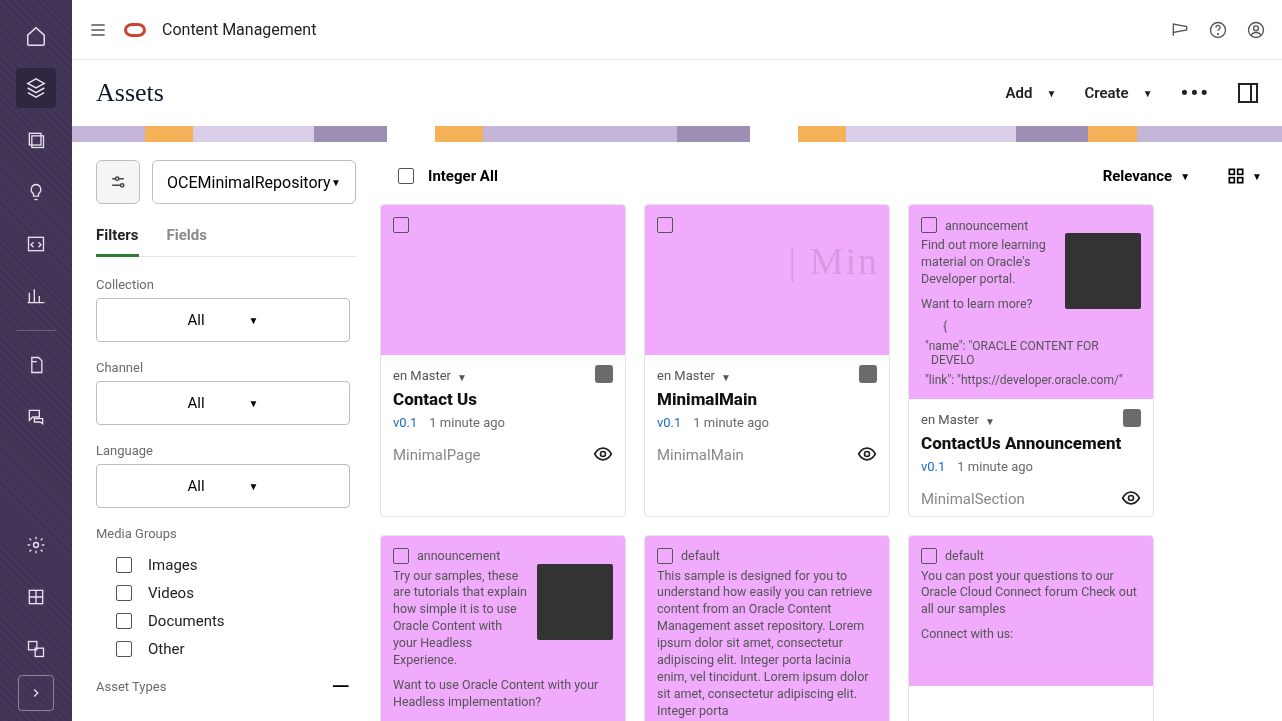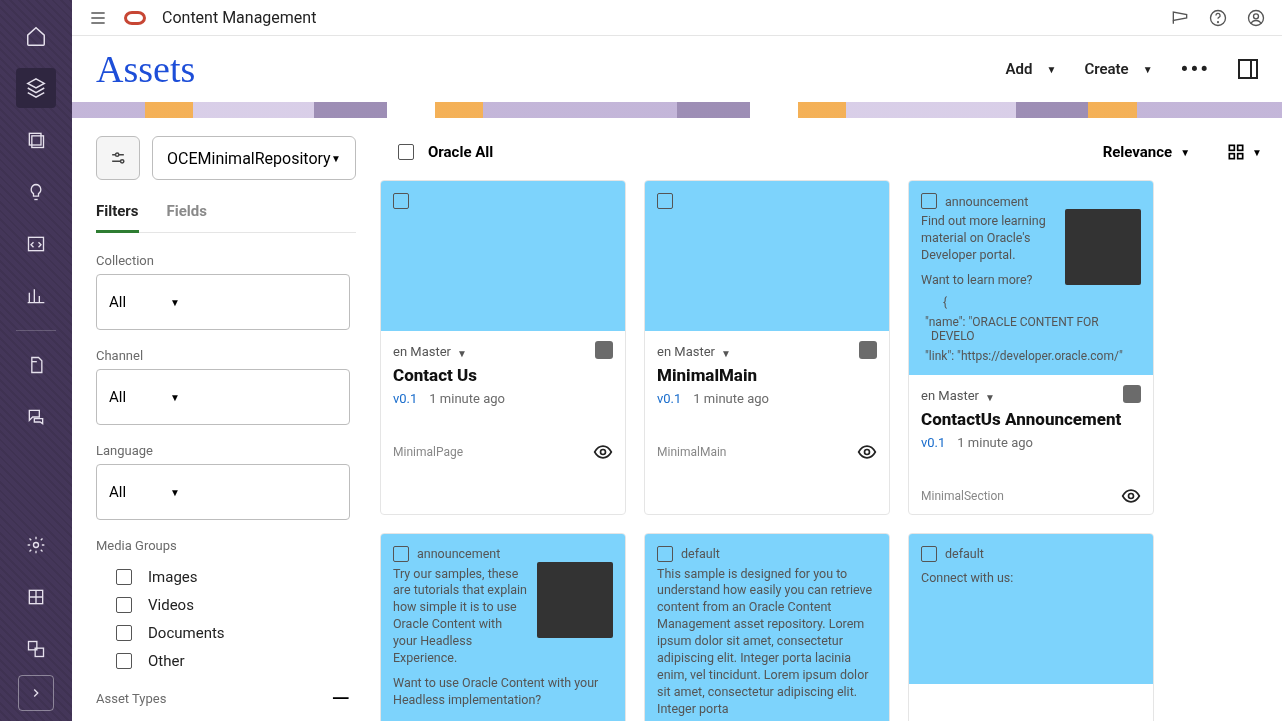--- a/index.html
+++ b/index.html
@@ -11,30 +11,30 @@
 .rail-item { width: 40px; height: 40px; display: flex; align-items: center; justify-content: center; margin: 6px 0; border-radius: 4px; cursor: pointer; color: #e6e1ed; position: relative; z-index: 1; }
 .rail-item.active { background: #2f2640; }
 .rail-sep { width: 40px; height: 1px; background: rgba(255,255,255,0.2); margin: 8px 0; position: relative; z-index: 1; }
 .rail-bottom { margin-top: auto; margin-bottom: 10px; display: flex; flex-direction: column; align-items: center; position: relative; z-index:1;}
 .rail-expand { width: 36px; height: 36px; border: 1px solid rgba(255,255,255,0.4); border-radius: 4px; display:flex;align-items:center;justify-content:center;color:#e6e1ed;cursor:pointer; }
 
 
 .main { flex: 1; display: flex; flex-direction: column; min-width: 0; }
 
 
-.topbar { height: 36px; border-bottom: 1px solid #e5e5e5; display: flex; align-items: center; padding: 0 16px; gap: 16px; }
+.topbar { height: 60px; border-bottom: 1px solid #e5e5e5; display: flex; align-items: center; padding: 0 16px; gap: 16px; }
 .hamburger { cursor: pointer; color: #555; }
 .logo { width: 22px; height: 14px; border: 3px solid #c74634; border-radius: 8px / 7px; }
 .app-title { font-size: 16px; color: #222; }
 .topbar-right { margin-left: auto; display: flex; gap: 18px; color: #555; }
 .topbar-right > * { cursor: pointer; }
 
 
 .page-header { height: 66px; display: flex; align-items: center; padding: 0 24px; }
-.page-title { font-family: Georgia, serif; font-size: 38px; color: #1d4ed8; }
+.page-title { font-family: Georgia, serif; font-size: 26px; color: #0f172a; }
 .header-actions { margin-left: auto; display: flex; align-items: center; gap: 28px; color: #222; }
 .header-btn { display: flex; align-items: center; gap: 14px; font-size: 15px; font-weight: 600; cursor: pointer; }
 .panel-toggle { width: 20px; height: 20px; border: 2px solid #222; position: relative; cursor:pointer; }
 .panel-toggle::after { content:''; position:absolute; right:4px; top:0; bottom:0; width:2px; background:#222; }
 
 
 .decor { height: 16px; background: linear-gradient(90deg,#b9a9d2 0 6%, #f2a33a 6% 10%, #d2c6e4 10% 20%, #8c7aa8 20% 26%, #fff 26% 30%, #f2a33a 30% 34%, #b9a9d2 34% 50%, #8c7aa8 50% 56%, #fff 56% 60%, #f2a33a 60% 64%, #d2c6e4 64% 78%, #8c7aa8 78% 84%, #f2a33a 84% 88%, #b9a9d2 88% 100%); opacity:0.85; }
 
 
 .content { flex: 1; display: flex; min-height: 0; }
@@ -54,50 +54,50 @@
 
 .ftabs { display:flex; gap:28px; margin-top:22px; border-bottom:1px solid #e5e5e5; }
 .ftab { padding-bottom:10px; font-size:15px; font-weight:700; color:#8a8a8a; cursor:pointer; }
 .ftab.active { color:#222; border-bottom:3px solid #2e7d32; margin-bottom:-1px; }
 
 
 .filters-body { flex:1; margin-top:18px; overflow:hidden; position:relative; }
 .filters-scroll { position:absolute; inset:0; overflow-y:auto; padding-right:6px; }
 .filters-scroll::-webkit-scrollbar{width:6px;} .filters-scroll::-webkit-scrollbar-thumb{background:#d0d0d0;border-radius:3px;}
 .fsection-label { font-size:13px; color:#6b6b6b; margin-bottom:6px; margin-top:2px; }
-.fselect { width:100%; height:56px; border:1px solid #bdbdbd; border-radius:4px; display:flex; align-items:center; justify-content:flex-start; padding:0 12px; font-size:15px; background:#fff; cursor:pointer; margin-bottom:18px;gap:44px; }
+.fselect { width:100%; height:44px; border:1px solid #bdbdbd; border-radius:4px; display:flex; align-items:center; justify-content:center; padding:0 12px; font-size:15px; background:#fff; cursor:pointer; margin-bottom:18px;gap:44px; }
 .group-title { font-size:13px; color:#6b6b6b; margin:6px 0 10px; }
 .chk-row { display:flex; align-items:center; gap:16px; padding:5px 0 5px 20px; font-size:15px; color:#222; cursor:pointer; }
 .chk { width:16px;height:16px;border:1.5px solid #555;border-radius:2px;flex-shrink:0; }
 .asset-types-head { display:flex;align-items:center;justify-content:space-between;margin-top:16px;}
 .minus { font-size:24px; line-height:10px; }
 
 
 .results-head { display:flex; align-items:center; gap:14px; margin-top:6px; padding-left:18px; }
 .sel-chk { width:16px;height:16px;border:1.5px solid #555;border-radius:2px;cursor:pointer; }
 .selall { font-size:15px; font-weight:700; }
 .sort { margin-left:auto; display:flex; align-items:center; gap:8px; font-size:15px; font-weight:700; cursor:pointer; }
 .grid-btn { display:flex;align-items:center;gap:6px;cursor:pointer;margin-left:22px; }
 
 
 .grid { margin-top:18px; flex:1; overflow-y:auto; padding-right:4px; padding-left:0;}
 .grid-inner { display:grid; grid-template-columns: repeat(3, 246px); gap:18px; padding-bottom: 20px;}
 .card { border:1px solid #e5e5e5; border-radius:4px; overflow:hidden; background:#fff; display:flex; flex-direction:column; }
-.card-top { background:#7dd3fc; padding:12px; min-height:150px; position:relative; font-size:12.5px; color:#555; }
+.card-top { background:#f0abfc; padding:12px; min-height:150px; position:relative; font-size:12.5px; color:#555; }
 .card-top.tall{ min-height:150px; }
 .card-top .chk { position:relative; }
 .tag-row{display:flex;align-items:center;gap:8px;}
 .card-bottom { padding:10px 12px 8px; display:flex; flex-direction:column; gap:6px; }
 .lang-row { display:flex; align-items:flex-end; gap:6px; font-size:13px; color:#555; }
 .lang-row .stat { margin-left:auto; width:18px;height:18px;border-radius:3px;background:#6b6b6b; }
 .card-title { font-size:17px; font-weight:800; color:#111; }
 .meta-row { display:flex; gap:12px; font-size:13px; }
 .ver { color:#1a6dcc; }
 .time { color:#6b6b6b; }
-.foot-row { display:flex; align-items:center; font-size:12px; color:#888; margin-top:30px; }
+.foot-row { display:flex; align-items:flex-end; font-size:15px; color:#888; margin-top:8px; }
 .eye { margin-left:auto; }
 .thumb { width:76px;height:76px;background:#333;border-radius:2px;float:right;margin-left:8px;margin-bottom:4px; }
 .snippet { font-size:12.5px; color:#555; line-height:1.35; }
 .code { font-size:12px; color:#555; padding-left:28px; text-indent:-6px; margin-top:6px;}
 .watermark{position:absolute;right:10px;top:34px;font-family:Georgia,serif;font-size:38px;color:rgba(0,0,0,0.1);letter-spacing:2px;}
 
 svg{display:block;}
 .caret{font-size:10px;}
 </style>
 </head>
@@ -297,21 +297,21 @@
             <div class="minus">—</div>
           </div>
         </div>
       </div>
     </div>
 
     <div class="right-col">
 
       <div class="results-head">
         <span class="sel-chk"></span>
-        <span class="selall">Oracle All</span>
+        <span class="selall">Integer All</span>
         <div class="sort">
             <span>Relevance</span>
             <span class="caret">▼</span>
           </div>
         <div class="grid-btn">
           <svg width="20" height="20" viewBox="0 0 24 24" fill="none" stroke="currentColor" stroke-width="2">
               <rect x="4" y="4" width="6" height="6"></rect>
               <rect x="14" y="4" width="6" height="6"></rect>
               <rect x="4" y="14" width="6" height="6"></rect>
               <rect x="14" y="14" width="6" height="6"></rect>
@@ -348,20 +348,21 @@
                     </svg>
                   </span>
                 </div>
               </div>
             </div>
             <div class="card">
               <div class="card-top tall">
                 <div class="tag-row">
                   <span class="chk"></span>
                 </div>
+                <div class="watermark">| Min</div>
               </div>
               <div class="card-bottom">
                 <div class="lang-row">
                   <span>en Master</span>
                   <span class="caret">▼</span>
                   <span class="stat"></span>
                 </div>
                 <div class="card-title">MinimalMain</div>
                 <div class="meta-row">
                   <span class="ver">v0.1</span>
@@ -432,20 +433,21 @@
                 </div>
                 <div class="snippet" style="margin-top: 4px;">This sample is designed for you to understand how easily you can retrieve content from an Oracle Content Management asset repository.   Lorem ipsum dolor sit amet, consectetur adipiscing elit. Integer porta lacinia enim, vel tincidunt. Lorem ipsum dolor sit amet, consectetur adipiscing elit. Integer porta</div>
               </div>
             </div>
             <div class="card">
               <div class="card-top tall">
                 <div class="tag-row">
                   <span class="chk"></span>
                   <span>default</span>
                 </div>
+                <div class="snippet" style="margin-top: 4px;">You can post your questions to our Oracle Cloud Connect forum Check out all our samples</div>
                 <div class="snippet" style="margin-top: 8px;">Connect with us:</div>
               </div>
             </div>
           </div>
       </div>
     </div>
   </div>
 </div>
 
 </body></html>

